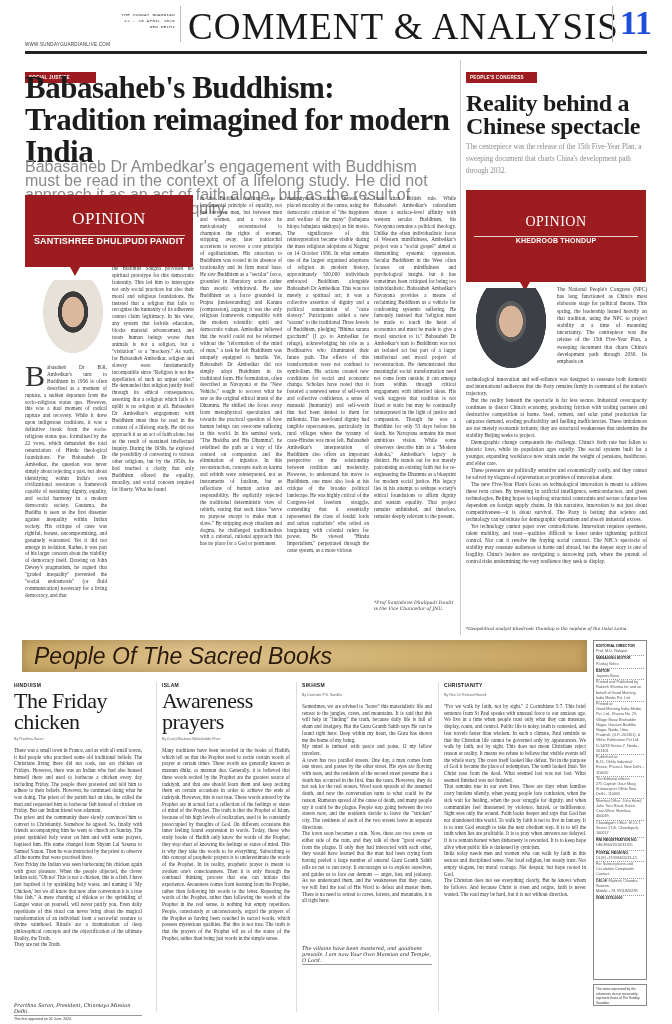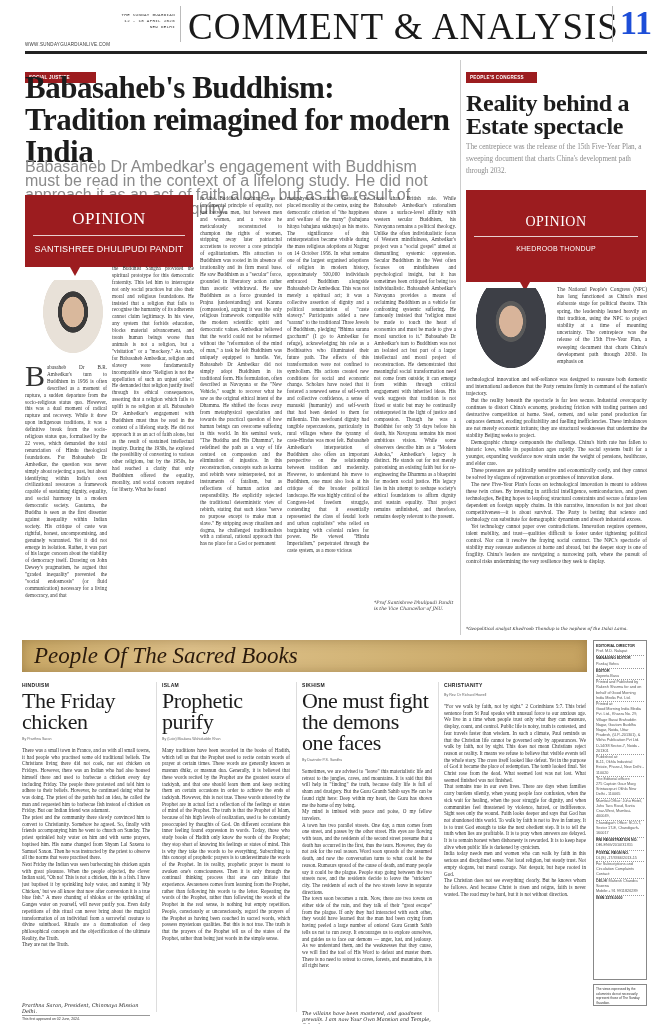--- a/index.html
+++ b/index.html
@@ -14,33 +14,33 @@
 .page-no{left:620px;top:4px;font-family:"Liberation Serif",serif;font-weight:bold;font-size:34px;color:#1d4ed8}
 .rule{left:25px;top:51px;width:622px;height:3px;background:#222}
 .tag{background:#9c1c1f;color:#fff;font-family:"Liberation Sans",sans-serif;font-weight:bold;font-size:4.6px;padding:2px 4px;letter-spacing:.2px;text-transform:uppercase;height:11px;line-height:7px}
 .tag-left{left:25px;top:72px;width:71px}
 .headline-main{left:25px;top:72px;width:430px;font-family:"Liberation Serif",serif;font-size:31px;line-height:32px;color:#1c1c1c;letter-spacing:-.5px}
 .deck-main{left:25px;top:160px;width:420px;font-family:Liberation Sans, sans-serif;font-size:16px;line-height:14px;color:#8a8a8a}
 .opinion-box{background:#9c1c1f;color:#fff;text-align:center}
 .op-left{left:25px;top:195px;width:168px;height:72px}
 .op-label{font-family:Liberation Serif, serif;font-size:17px;letter-spacing:.5px;padding-top:14px}
 .op-rule{margin:6px 8px 0;height:1px;background:#e9cfcf}
-.op-name{font-family:"Liberation Sans",sans-serif;font-weight:normal;font-size:9px;margin-top:8px;letter-spacing:.2px}
+.op-name{font-family:"Liberation Sans",sans-serif;font-weight:bold;font-size:9px;letter-spacing:.2px}
 .op-tail{width:0;height:0;border-left:5px solid transparent;border-right:5px solid transparent;border-top:9px solid #9c1c1f;position:absolute}
 .photo{background:radial-gradient(ellipse at 50% 40%,#d9b89c 0 22%,#3a3a3a 23% 30%,#e8e1d8 31% 60%,#fff 61%)}
 .col{font-family:"Liberation Serif",serif;font-size:5.2px;line-height:6.9px;color:#333;text-align:justify;overflow:hidden}
 .col p{text-indent:5px}
 .dropcap{float:left;font-size:30px;line-height:24px;margin-right:2px;font-family:"Liberation Serif",serif}
 .right-border{left:460px;top:60px;width:1px;height:575px;background:#ccc}
 .tag-right{left:466px;top:72px;width:71px}
 .headline-right{left:466px;top:92px;width:200px;font-family:"Liberation Serif",serif;font-size:24px;line-height:23px;color:#1c1c1c;letter-spacing:-.3px}
 .deck-right{left:466px;top:141px;width:180px;font-family:"Liberation Serif",serif;font-size:7.2px;line-height:12px;color:#8a8a8a}
 .op-right{left:466px;top:190px;width:180px;height:92px}
 .banner{left:22px;top:640px;width:565px;height:32px;background:linear-gradient(90deg,#c9a866,#ddc08a 30%,#d3b578 60%,#c5a260);box-shadow:inset 0 0 12px rgba(90,60,20,.35)}
-.banner-title{position:absolute;left:12px;top:3px;font-family:Liberation Serif, serif;font-style:italic;font-size:23px;color:#2a1a0c}
+.banner-title{position:absolute;left:12px;top:3px;font-family:Liberation Sans, sans-serif;font-style:italic;font-size:23px;color:#2a1a0c}
 .kicker{font-family:"Liberation Sans",sans-serif;font-weight:bold;font-size:5px;letter-spacing:.3px;color:#222}
 .rel-head{font-family:"Liberation Serif",serif;font-size:22px;line-height:21px;color:#1c1c1c;letter-spacing:-.4px;margin-top:2px}
 .byline{font-family:"Liberation Sans",sans-serif;font-size:3.6px;color:#666;margin:5px 0 6px}
 .rel-col{width:128px;top:682px}
 .rel-body{font-size:5.1px;line-height:6.7px}
 .sig{font-style:italic;font-size:5px;border-bottom:.5px solid #999;padding-bottom:1px}
 .firstapp{font-family:"Liberation Sans",sans-serif;font-size:3.5px;color:#333;margin-top:1px}
 .imprint{left:593px;top:640px;width:54px;height:340px;border:1px solid #888;padding:2px;font-family:"Liberation Sans",sans-serif;font-size:3.8px;line-height:5.2px;color:#555;overflow:hidden}
 .imprint .h{font-weight:bold;color:#222;font-size:3.6px;text-transform:uppercase;border-top:.5px dotted #999;margin-top:1px}
 .imprint .h:first-child{border-top:none}
@@ -81,21 +81,21 @@
 </div>
 <div class="abs col" style="left:112px;top:265px;width:82px;height:361px">the Buddhist Sangha provided the spiritual prototype for this democratic fraternity. This led him to interrogate not only social practices but also their moral and religious foundations. He insisted that a religion that fails to recognise the humanity of its adherents cannot claim legitimacy. In his view, any system that forbids education, blocks material advancement, and treats human beings worse than animals is not a religion, but a "visitation" or a "mockery." As such, for Babasaheb Ambedkar, religion and slavery were fundamentally incompatible since "Religion is not the appellation of such an unjust order." He demanded that religion justify itself through its ethical consequences, asserting that a religion which fails to uplift is no religion at all. Babasaheb Dr Ambedkar's engagement with Buddhism must thus be read in the context of a lifelong study. He did not approach it as an act of faith alone, but as the result of sustained intellectual inquiry. During the 1930s, he explored the possibility of converting to various other religions, but by the 1950s, he had reached a clarity that only Buddhism offered the equality, morality, and social concern required for liberty. What he found</div>
 <div class="abs col" style="left:200px;top:195px;width:82px;height:431px">in the Buddha's teachings was a fundamental principle of equality, not just between men, but between men and women, and a voice he meticulously reconstructed to champion the rights of women, stripping away later patriarchal accretions to recover a core principle of egalitarianism. His attraction to Buddhism was rooted in its absence of irrationality and its firm moral base. He saw Buddhism as a "secular" force, grounded in liberatory action rather than ascetic withdrawal. He saw Buddhism as a force grounded in Prajna (understanding) and Karuna (compassion), arguing it was the only religious framework compatible with the modern scientific spirit and democratic values. Ambedkar believed that the world could not be reformed without the "reformation of the mind of man," a task he felt Buddhism was uniquely equipped to handle. Yet, Babasaheb Dr Ambedkar did not simply adopt Buddhism in its traditional form. His formulation, often described as Navayana or the "New Vehicle," sought to recover what he saw as the original ethical intent of the Dhamma. He shifted the focus away from metaphysical speculation and towards the practical question of how human beings can overcome suffering in this world. In his seminal work, "The Buddha and His Dhamma", he redefined the path as a way of life centred on compassion and the elimination of injustice. In this reconstruction, concepts such as karma and rebirth were reinterpreted, not as instruments of fatalism, but as reflections of human action and responsibility. He explicitly rejected the traditional deterministic view of rebirth, stating that such ideas "serve no purpose except to make man a slave." By stripping away ritualism and dogma, he challenged traditionalists with a rational, rational approach that has no place for a God or permanent</div>
 <div class="abs col" style="left:287px;top:195px;width:82px;height:431px">metaphysical entities. Instead, he placed morality at the centre, using the democratic criterion of "the happiness and welfare of the many" (bahujana hitaya bahujana sukhaya) as his motto. The significance of this reinterpretation became visible during the mass religious adoptions at Nagpur on 14 October 1956. In what remains one of the largest organised adoptions of religion in modern history, approximately 500,000 individuals embraced Buddhism alongside Babasaheb Dr Ambedkar. This was not merely a spiritual act; it was a collective assertion of dignity and a political renunciation of "caste slavery." Participants added a new "sarana" to the traditional Three Jewels of Buddhism, pledging "Bhima sarana gacchami" (I go to Ambedkar for refuge), acknowledging his role as a Bodhisattva who illuminated their future path. The effects of this transformation were not confined to symbolism. His actions created new conditions for social and economic change. Scholars have noted that it fostered a renewed sense of self-worth and collective confidence, a sense of manuski (humanity) and self-worth that had been denied to them for millennia. This newfound dignity had tangible repercussions, particularly in rural villages where the tyranny of caste-Hindus was most felt. Babasaheb Ambedkar's interpretation of Buddhism also offers an important perspective on the relationship between tradition and modernity. However, to understand his move to Buddhism, one must also look at his critique of the broader political landscape. He was highly critical of the Congress-led freedom struggle, contending that it essentially represented the class of feudal lords and urban capitalists" who relied on bargaining with colonial rulers for power. He viewed "Hindu Imperialism," perpetrated through the caste system, as a more vicious</div>
 <div class="abs col" style="left:374px;top:195px;width:82px;height:400px">force than British rule. While Babasaheb Ambedkar's rationalism shares a surface-level affinity with western secular Buddhism, his Navayana remains a political theology. Unlike the often individualistic focus of Western mindfulness, Ambedkar's project was a "social gospel" aimed at dismantling systemic oppression. Secular Buddhism in the West often focuses on mindfulness and psychological insight, but it has sometimes been critiqued for being too individualistic. Babasaheb Ambedkar's Navayana provides a means of reclaiming Buddhism as a vehicle for confronting systemic suffering. He famously insisted that "religion must be made to touch the heart of economics and must be made to give a moral sanction to it." Babasaheb Dr Ambedkar's turn to Buddhism was not an isolated act but part of a larger intellectual and moral project of reconstruction. He demonstrated that meaningful social transformation need not come from outside; it can emerge from within through critical engagement with inherited ideas. His work suggests that tradition is not fixed or static but may be continually reinterpreted in the light of justice and compassion. Though he was a Buddhist for only 53 days before his death, his Navayana remains his most ambitious vision. While some observers describe him as a "Modern Ashoka," Ambedkar's legacy is distinct. He stands out for not merely patronising an existing faith but for re-engineering the Dhamma as a blueprint for modern social justice. His legacy lies in his attempt to reshape society's ethical foundations to affirm dignity and sustain equality. That project remains unfinished, and therefore, remains deeply relevant to the present.</div>
 <div class="abs footnote" style="left:374px;top:600px;width:82px;font-size:4.6px;line-height:6px">*Prof Santishree Dhulipudi Pandit is the Vice Chancellor of JNU.</div>
 
 <div class="abs right-border"></div>
 
 <div class="abs tag tag-right">PEOPLE'S CONGRESS</div>
-<h2 class="abs headline-right">Reality behind a Estate spectacle</h2>
+<h2 class="abs headline-right">Reality behind a Chinese spectacle</h2>
 <div class="abs deck-right">The centrepiece was the release of the 15th Five-Year Plan, a sweeping document that charts China's development path through 2032.</div>
 
 <div class="abs opinion-box op-right">
   <div class="op-label" style="font-size:14px;padding-top:24px">OPINION</div>
   <div class="op-rule"></div>
   <div class="op-name" style="font-size:7px">KHEDROOB THONDUP</div>
   <div class="op-tail" style="left:54px;top:92px"></div>
 </div>
 <div class="abs photo" style="left:470px;top:288px;width:82px;height:88px;background:radial-gradient(ellipse at 50% 38%,#d8b49a 0 20%,#5a5a5a 21% 26%,#3d3f46 27% 60%,#fff 61%)"></div>
 <div class="abs col" style="left:557px;top:286px;width:90px;height:88px;font-size:5.3px;line-height:7.2px">The National People's Congress (NPC) has long functioned as China's most elaborate stage for political theatre. This spring, the leadership leaned heavily on that tradition, using the NPC to project stability at a time of mounting uncertainty. The centrepiece was the release of the 15th Five-Year Plan, a sweeping document that charts China's development path through 2030. Its emphasis on</div>
@@ -106,44 +106,43 @@
   <p>These pressures are politically sensitive and economically costly, and they cannot be solved by slogans of rejuvenation or promises of innovation alone.</p>
   <p>The new Five-Year Plan's focus on technological innovation is meant to address these twin crises. By investing in artificial intelligence, semiconductors, and green technologies, Beijing hopes to leapfrog structural constraints and secure a future less dependent on foreign supply chains. In this narrative, innovation is not just about competitiveness—it is about survival. The Party is betting that science and technology can substitute for demographic dynamism and absorb industrial excess.</p>
   <p>Yet technology cannot paper over contradictions. Innovation requires openness, talent mobility, and trust—qualities difficult to foster under tightening political control. Nor can it resolve the fraying social contract. The NPC's spectacle of stability may reassure audiences at home and abroad, but the deeper story is one of fragility. China's leaders are navigating a narrowing path, where the pursuit of control risks undermining the very resilience they seek to display.</p>
 </div>
 <div class="abs footnote" style="left:466px;top:626px;width:200px;font-size:4.3px">*Geopolitical analyst Khedroob Thondup is the nephew of the Dalai Lama.</div>
 
 <div class="abs banner">
   <div class="banner-title">People Of The Sacred Books</div>
 </div>
 
-<div class="abs rel-col" style="left:22px">
+<div class="abs rel-col" style="left:14px">
   <div class="kicker">HINDUISM</div>
   <div class="rel-head">The Friday chicken</div>
   <div class="byline">By Prarthna Saran</div>
   <div class="col rel-body" style="height:255px;white-space:pre-line">There was a small town in France, and as with all small towns, it had people who practised some old traditional beliefs. The Christians living there did not cook, nor eat chicken on Fridays. However, there was an Indian who had also housed himself there and used to barbecue a chicken every day including Friday. The people there protested and told him to adhere to their beliefs. However, he continued doing what he was doing. The priest of the parish had an idea, he called the man and requested him to barbecue fish instead of chicken on Friday. But our Indian friend was adamant.
 The priest and the community there slowly convinced him to convert to Christianity. Somehow he agreed. So, finally with friends accompanying him he went to church on Sunday. The priest sprinkled holy water on him and with some prayers, baptised him. His name changed from Shyam Lal Saxena to Samuel Saxon. Then he was instructed by the priest to observe all the norms that were practised there.
 Next Friday the Indian was seen barbecuing his chicken again with great pleasure. When the people objected, the clever Indian said, "Oh no! This is not a chicken, this is a fish. I have just baptised it by sprinkling holy water, and naming it 'My Chicken,' but we all know that now after conversion it is a true blue fish." A mere chanting of shlokas or the sprinkling of Ganges water on yourself, will never purify you. Even daily repetitions of this ritual can never bring about the magical transformation of an individual from a sorrowful creature to divine sainthood. Rituals are a dramatisation of deep philosophical concepts and the objectification of the ultimate Reality, the Truth.
 They are not the Truth.</div>
   <div class="sig">Prarthna Saran, President, Chinmaya Mission Delhi.</div>
   <div class="firstapp">This first appeared on 02 June, 2024.</div>
 </div>
 <div class="abs vline" style="left:156px;top:682px;height:330px"></div>
 
 <div class="abs rel-col" style="left:162px">
   <div class="kicker">ISLAM</div>
-  <div class="rel-head">Prophetic purify</div>
+  <div class="rel-head">Awareness prayers</div>
   <div class="byline">By (Late) Maulana Wahiduddin Khan</div>
   <div class="col rel-body" style="height:295px">Many traditions have been recorded in the books of Hadith, which tell us that the Prophet used to recite certain words of prayer at certain times. These words are generally known as masnun dhikr, or masnun dua. Generally, it is believed that these words recited by the Prophet are the greatest source of tazkiyah, and that one should learn them and keep reciting them on certain occasions in order to achieve the ends of tazkiyah. However, this is not true. These words uttered by the Prophet are in actual fact a reflection of the feelings or states of mind of the Prophet. The truth is that the Prophet of Islam, because of his high levels of realization, used to be constantly preoccupied by thoughts of God. On different occasions this inner feeling found expression in words. Today, those who study books of Hadith only know the words of the Prophet; they stop short of knowing his feelings or states of mind. This is why they take the words to be everything. Subscribing to this concept of prophetic prayers is to underestimate the words of the Prophet. In its reality, prophetic prayer is meant to awaken one's consciousness. Then it is only through the continual thinking process that one can initiate that experience. Awareness comes from learning from the Prophet, rather than following his words to the letter. Repeating the words of the Prophet, rather than following the words of the Prophet in the real sense, is nothing but empty repetition. People, consciously or unconsciously, regard the prayers of the Prophet as having been couched in sacred words, which possess mysterious qualities. But this is not true. The truth is that the prayers of the Prophet tell us of the states of the Prophet, rather than being just words in the simple sense.</div>
 </div>
 <div class="abs vline" style="left:296px;top:682px;height:330px"></div>
 
 <div class="abs rel-col" style="left:302px;width:130px">
   <div class="kicker">SIKHISM</div>
-  <div class="rel-head">One must fight the demons one faces</div>
   <div class="byline">By Davinder P.S. Sandhu</div>
   <div class="col rel-body" style="height:242px;white-space:pre-line">Sometimes, we are advised to "leave" this materialistic life and retreat to the jungles, caves, and mountains. It is said that this will help in "finding" the truth, because daily life is full of sham and drudgery. But the Guru Granth Sahib says He can be found right here: Deep within my heart, the Guru has shown me the home of my being.
 My mind is imbued with peace and poise, O my fellow travelers.
 A town has two parallel streets. One day, a man comes from one street, and passes by the other street. His eyes are flowing with tears, and the residents of the second street presume that a death has occurred in the first, thus the tears. However, they do not ask for the real reason. Word soon spreads of the assumed death, and now the conversation turns to what could be the reason. Rumours spread of the cause of death, and many people say it could be the plague. People stop going between the two streets now, and the residents decide to leave the "stricken" city. The residents of each of the two streets leave in separate directions.
 The town soon becomes a ruin. Now, there are two towns on either side of the ruin, and they talk of their "great escape" from the plague. If only they had interacted with each other, they would have learned that the man had been crying from having peeled a large number of onions! Guru Granth Sahib tells us not to run away. It encourages us to explore ourselves, and guides us to face our demons — anger, lust, and jealousy. As we understand them, and the weaknesses that they cause, we will find the tool of His Word to defeat and master them. There is no need to retreat to caves, forests, and mountains, it is all right here:</div>
   <div class="sig">The villains have been mastered, and goodness prevails. I am now Your Own Mansion and Temple, O Lord.</div>
 
 </div>
 <div class="abs vline" style="left:438px;top:682px;height:330px"></div>
 

